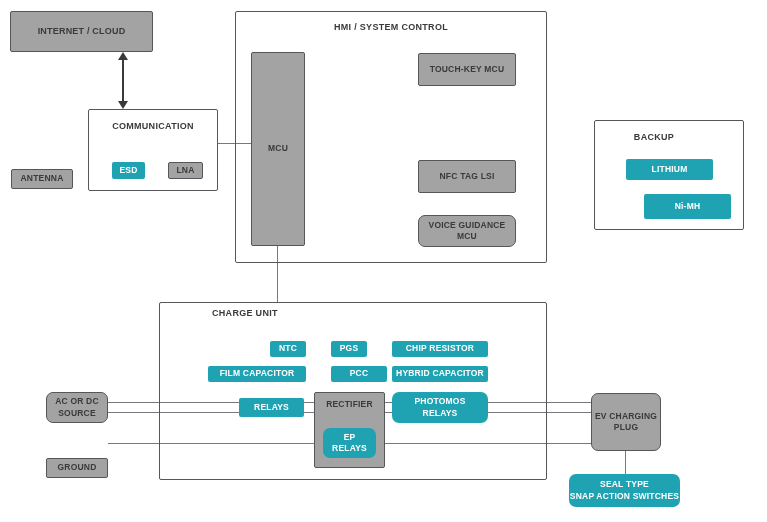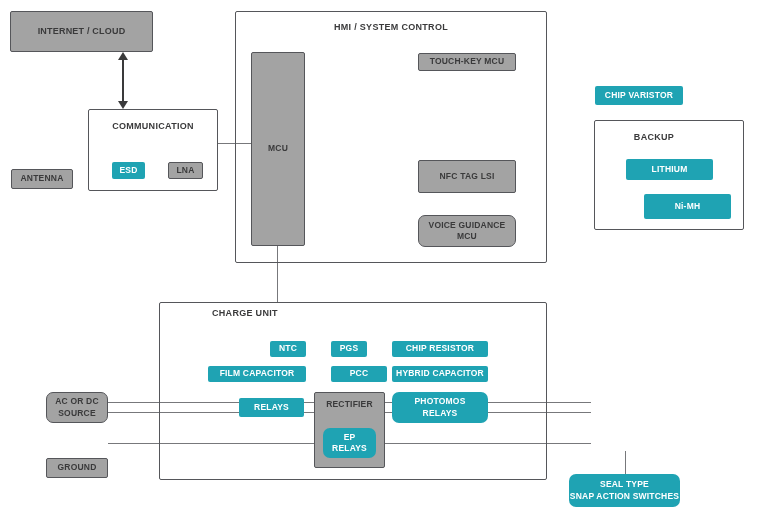--- a/index.html
+++ b/index.html
@@ -57,26 +57,25 @@
   <div class="container" style="left:88px;top:109px;width:130px;height:82px"></div>
   <div class="label" style="left:88px;top:121px;width:130px">COMMUNICATION</div>
   <div class="box teal" style="left:112px;top:162px;width:33px;height:17px">ESD</div>
   <div class="box outline" style="left:168px;top:162px;width:35px;height:17px">LNA</div>
 
   <div class="box outline" style="left:11px;top:169px;width:62px;height:20px">ANTENNA</div>
 
   <div class="container" style="left:235px;top:11px;width:312px;height:252px"></div>
   <div class="label" style="left:235px;top:22px;width:312px">HMI / SYSTEM CONTROL</div>
   <div class="box outline" style="left:251px;top:52px;width:54px;height:194px">MCU</div>
-  <div class="box outline" style="left:418px;top:53px;width:98px;height:18px">TOUCH-KEY MCU</div>
+  <div class="box outline" style="left:418px;top:53px;width:98px;height:33px">TOUCH-KEY MCU</div>
   <div class="box outline" style="left:418px;top:160px;width:98px;height:33px">NFC TAG LSI</div>
   <div class="box outline pre" style="left:418px;top:215px;width:98px;height:32px">VOICE GUIDANCE
 MCU</div>
 
-  <div class="box teal" style="left:595px;top:86px;width:88px;height:19px">CHIP VARISTOR</div>
   <div class="container" style="left:594px;top:120px;width:150px;height:110px"></div>
   <div class="label" style="left:594px;top:132px;width:120px">BACKUP</div>
   <div class="box teal" style="left:626px;top:159px;width:87px;height:21px">LITHIUM</div>
   <div class="box teal" style="left:644px;top:194px;width:87px;height:25px">Ni-MH</div>
 
   <div class="container" style="left:159px;top:302px;width:388px;height:178px"></div>
   <div class="label" style="left:212px;top:308px;text-align:left">CHARGE UNIT</div>
   <div class="box teal" style="left:270px;top:341px;width:36px;height:16px">NTC</div>
   <div class="box teal" style="left:331px;top:341px;width:36px;height:16px">PGS</div>
   <div class="box teal" style="left:392px;top:341px;width:96px;height:16px">CHIP RESISTOR</div>
@@ -87,16 +86,18 @@
   <div class="box outline top-align" style="left:314px;top:392px;width:71px;height:76px">RECTIFIER</div>
   <div class="box teal pre" style="left:323px;top:428px;width:53px;height:30px">EP
 RELAYS</div>
   <div class="box teal pre" style="left:392px;top:392px;width:96px;height:31px">PHOTOMOS
 RELAYS</div>
 
   <div class="box outline pre" style="left:46px;top:392px;width:62px;height:31px">AC OR DC
 SOURCE</div>
   <div class="box outline" style="left:46px;top:458px;width:62px;height:20px">GROUND</div>
 
+  <div class="box outline pre" style="left:591px;top:393px;width:70px;height:58px">EV CHARGING
+PLUG</div>
   <div class="box teal pre" style="left:569px;top:474px;width:111px;height:33px">SEAL TYPE
 SNAP ACTION SWITCHES</div>
 
 </div>
 
 </body></html>

